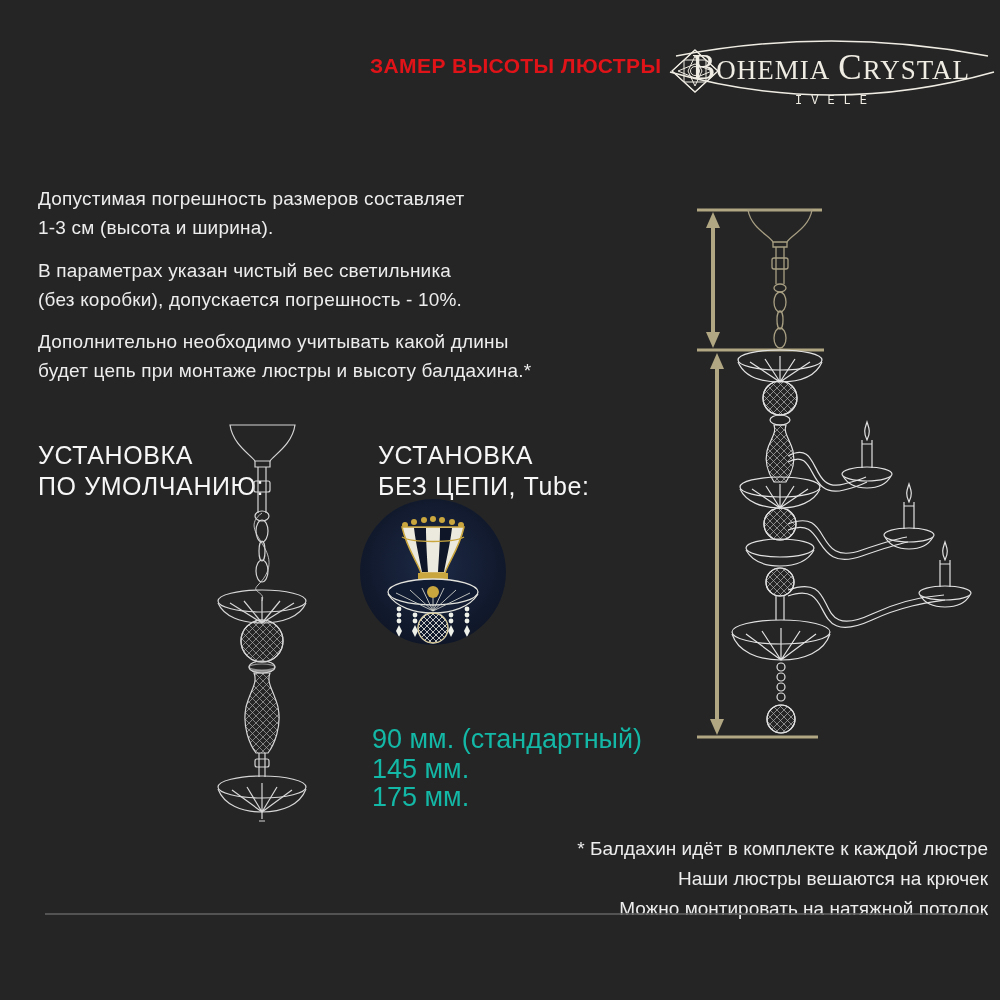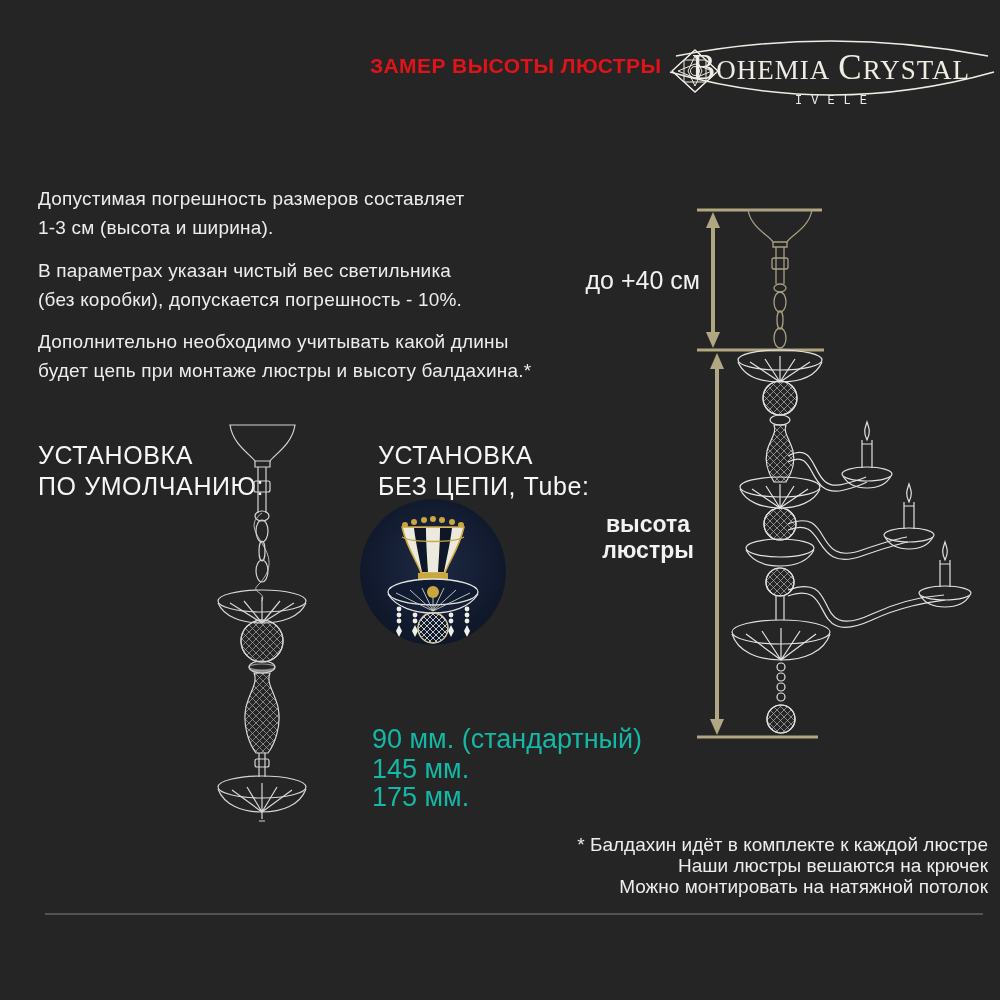--- a/index.html
+++ b/index.html
@@ -38,21 +38,21 @@
   
   .canopy-intro{left:372px;top:668px;font-size:19px;line-height:28px;}
   .size{left:372px;font-size:27px;color:#14b8a6;}
   .size0{top:724px;} .size1{top:754px;text-align:right;} .size2{top:782px;}
 
   
   .allowance{left:540px;top:266px;width:160px;text-align:right;font-size:25px;color:#f2f2f2;}
   .height-label{left:585px;top:511px;width:126px;text-align:center;font-size:23px;font-weight:600;line-height:26px;color:#f2f2f2;}
 
   
-  .footnotes{right:57px;top:834px;text-align:right;font-size:19px;line-height:21px;color:#ededed;}
+  .footnotes{right:57px;top:834px;text-align:right;font-size:19px;line-height:30px;color:#ededed;}
   .divider{left:45px;top:913px;width:938px;height:2px;background:#5c5c5c;opacity:.85;}
 
   svg{display:block;}
 </style>
 </head>
 <body>
 
 <div class="page">
 
   <div class="abs title">ЗАМЕР ВЫСОТЫ ЛЮСТРЫ</div>
@@ -285,22 +285,19 @@
         <path d="M228 398 C284 378 248 452 312 422 C344 407 370 404 384 403"></path>
         <path d="M228 404 C278 386 246 458 312 428 C344 413 372 410 385 408"></path>
         <ellipse cx="385" cy="401" rx="26" ry="7"></ellipse>
         <path d="M360 403 C365 412 373 415 385 415 C397 415 405 412 410 403"></path>
         <path d="M380 395 L380 368 M390 395 L390 368 M380 372 L390 372"></path>
         <path d="M385 368 C381 360 383 356 385 350 C387 356 389 360 385 368 Z"></path>
       </g>
     </g>
   </svg>
 
-  <div class="abs allowance">до +40 см</div>
-  <div class="abs height-label pre">высота
-люстры</div>
 
   <div class="abs footnotes pre">* Балдахин идёт в комплекте к каждой люстре
 Наши люстры вешаются на крючек
 Можно монтировать на натяжной потолок</div>
   <div class="abs divider"></div>
 
 </div>
 
 </body></html>

